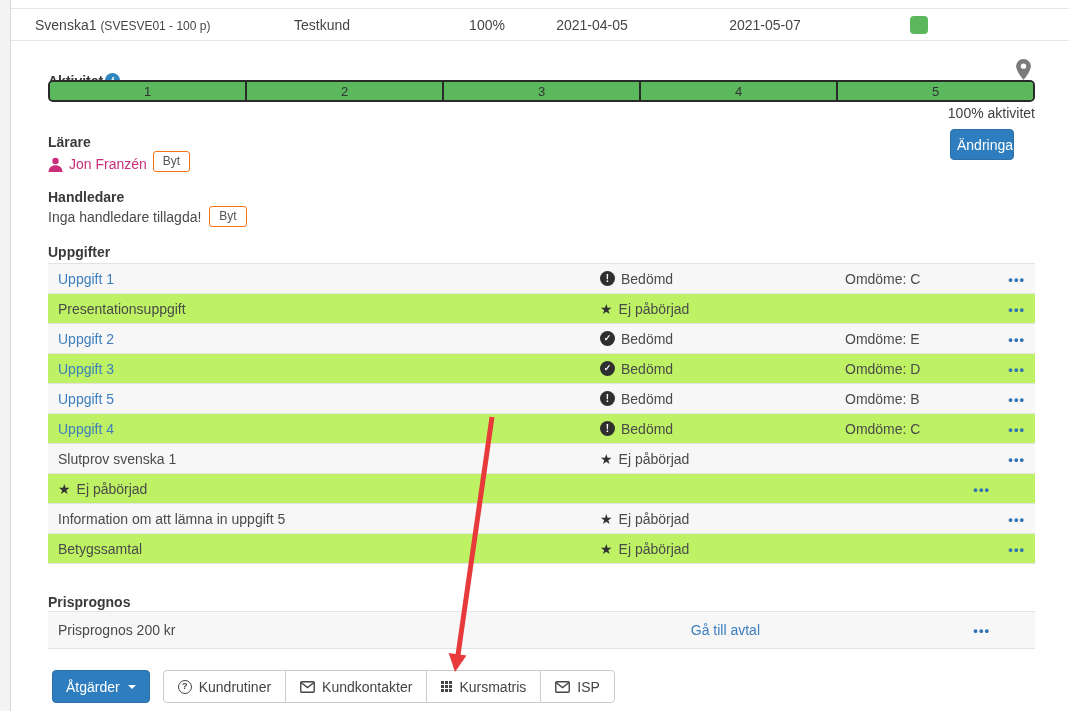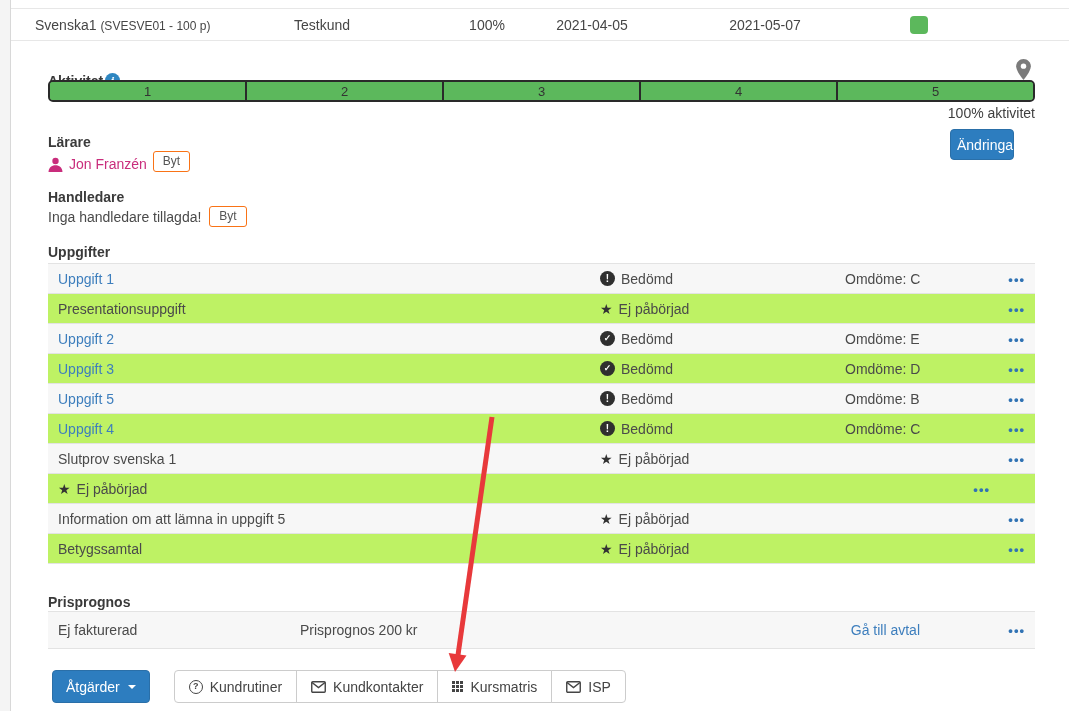--- a/index.html
+++ b/index.html
@@ -69,21 +69,21 @@
     padding:0 10px;box-sizing:border-box;background:#f7f7f7;border-bottom:1px solid #e3e3e3}
   .b-link{justify-self:end;padding-right:70px}
 
   
   .footer{position:absolute;left:52px;top:670px;display:flex;gap:12px;align-items:flex-start}
   .btn-actions{height:33px;padding:0 13px;display:inline-flex;align-items:center;gap:8px}
   .caret{width:0;height:0;border-left:4px solid transparent;border-right:4px solid transparent;border-top:4px solid #fff}
   .btn-group{display:flex}
   .gbtn{height:33px;padding:0 14px;background:#fff;border:1px solid #ccc;color:#444;font-size:14px;
     display:inline-flex;align-items:center;gap:7px;margin-left:-1px;cursor:pointer}
-  .gbtn:first-child{border-radius:4px 0 0 4px;margin-left:12px}
+  .gbtn:first-child{border-radius:4px 0 0 4px;margin-left:1px}
   .gbtn:last-child{border-radius:0 4px 4px 0}
   .ic-question-circle{width:14px;height:14px;box-sizing:border-box;border:1.5px solid #444;border-radius:50%;
     display:inline-flex;align-items:center;justify-content:center;flex:0 0 auto}
   .ic-question-circle::before{content:"?";font-size:9px;font-weight:bold;color:#444;line-height:1}
   .ic-grid{position:relative;width:11px;height:11px;flex:0 0 auto}
   .ic-grid::before{content:"";position:absolute;left:0;top:0;width:3px;height:3px;background:#444;
     box-shadow:4px 0 0 #444,8px 0 0 #444,0 4px 0 #444,4px 4px 0 #444,8px 4px 0 #444,0 8px 0 #444,4px 8px 0 #444,8px 8px 0 #444}
 
   
   .arrow-overlay{position:absolute;left:0;top:0;width:1069px;height:711px;pointer-events:none;z-index:20}
@@ -232,21 +232,20 @@
       <span>Ej påbörjad</span>
     </span>
     <span></span>
     <span class="dots-cell"><span class="dots"></span></span>
   </div>
   </div>
 
 <div class="section-heading h-billing">Prisprognos</div>
 <div class="billing-table">
   <div class="b-row">
-    <span>Ej fakturerad</span>
     <span>Prisprognos 200 kr</span>
     <span class="link b-link">Gå till avtal</span>
     <span class="dots-cell"><span class="dots"></span></span>
   </div>
 </div>
 
 <div class="footer">
   <button class="btn btn-primary btn-actions">
     <span>Åtgärder</span>
     <span class="caret"></span>

